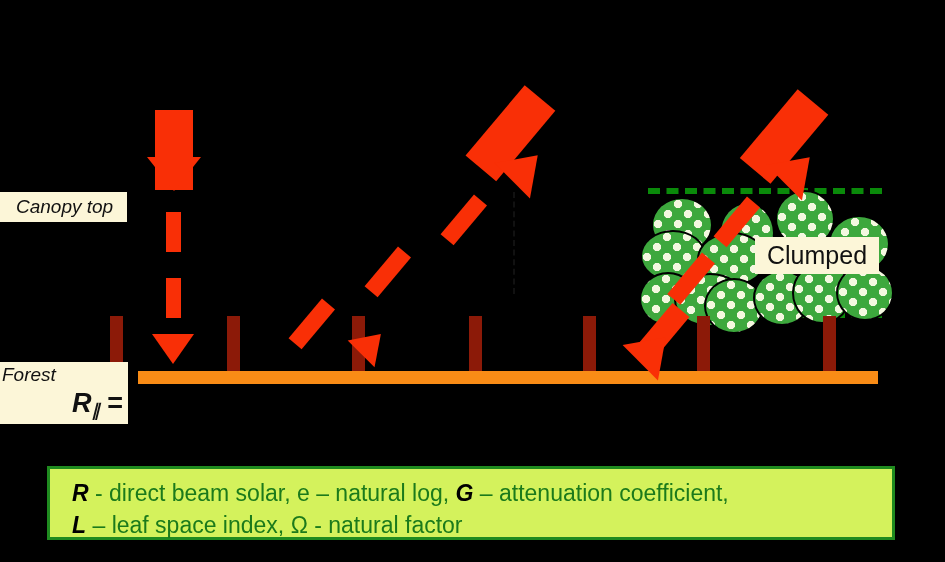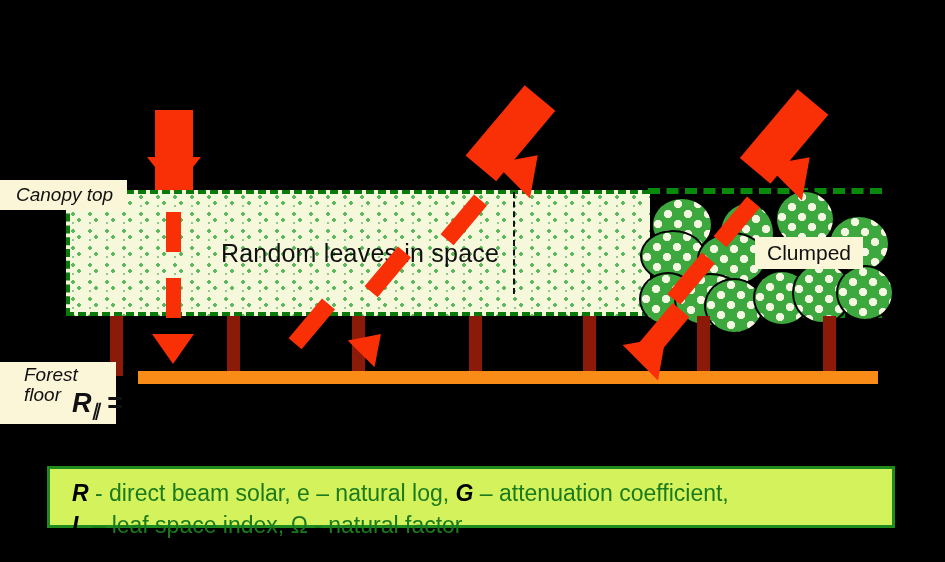--- a/index.html
+++ b/index.html
@@ -96,36 +96,36 @@
 
   
   .callout {
     position: absolute;
     background: #fcf6d8;
     color: #111111;
     z-index: 12;
     white-space: nowrap;
   }
   .callout-canopy-top {
-    left: 0px; top: 180px;
+    left: 0px; top: 192px;
     padding: 4px 14px 4px 16px;
     font-size: 19px;
     font-style: italic;
   }
   .callout-clumped {
     left: 755px; top: 237px;
     padding: 4px 12px;
-    font-size: 21px;
+    font-size: 25px;
   }
   .callout-forest-floor {
     left: 0px; top: 362px;
-    width: 116px;
+    width: 128px;
     height: 62px;
     box-sizing: border-box;
-    padding: 3px 0 0 24px;
+    padding: 3px 0 0 2px;
     font-size: 19px;
     font-style: italic;
     line-height: 1.05;
   }
   .eqn {
     position: absolute;
     left: 72px;
     top: 388px;
     font-size: 27px;
     font-weight: bold;
@@ -190,21 +190,21 @@
     border-left: 2px dashed #111111;
     z-index: 7;
   }
 
   
   .legend {
     position: absolute;
     left: 47px;
     top: 466px;
     width: 848px;
-    height: 62px;
+    height: 74px;
     box-sizing: border-box;
     background: #d4f25c;
     border: 3px solid #1f8b1f;
     padding: 9px 0 12px 22px;
     z-index: 15;
   }
   .legend-line {
     font-size: 23px;
     color: #1b7a1b;
     line-height: 1.38;
@@ -218,23 +218,20 @@
   .omega { color: #1b7a1b; }
 </style>
 </head>
 <body>
 
 <div id="stage">
 
   <div class="bound-line bound-top"></div>
   <div class="bound-line bound-bot"></div>
 
-  <div class="canopy-box">
-    <span class="canopy-label-text">Random leaves in space</span>
-  </div>
 
   <div class="ref-line"></div>
 
   <div id="clump-layer">
       <div class="clump" style="left: 651px; top: 197px; width: 62px; height: 56px;"></div>
       <div class="clump" style="left: 719px; top: 202px; width: 56px; height: 62px;"></div>
       <div class="clump" style="left: 640px; top: 230px; width: 66px; height: 52px;"></div>
       <div class="clump" style="left: 697px; top: 232px; width: 70px; height: 54px;"></div>
       <div class="clump" style="left: 775px; top: 190px; width: 60px; height: 58px;"></div>
       <div class="clump" style="left: 828px; top: 215px; width: 62px; height: 58px;"></div>
@@ -285,21 +282,20 @@
   <div class="bar" style="left:670px; top:310px; width:22px; height:54px;
        transform: rotate(40deg); transform-origin: 50% 0%;"></div>
   <div class="diag-head" style="left:628px; top:332px; transform: rotate(-135deg);"></div>
 
   <div class="callout callout-canopy-top">Canopy top</div>
 
   <div class="callout callout-clumped">Clumped</div>
 
   <div class="callout callout-forest-floor">
     <div>Forest</div>
-    <div>floor</div>
   </div>
 
   <div class="eqn">
     <span>R</span><sub>∥</sub>
     <span>=</span>
   </div>
 
   <div class="legend">
     <div class="legend-line" id="legend-line-1"><span class="sym">R</span><span> - direct beam solar, e – natural log, </span><span class="sym">G</span><span> – attenuation coefficient,</span></div>
     <div class="legend-line" id="legend-line-2"><span class="sym">L</span><span> – leaf space index, </span><span class="omega">Ω</span><span> - natural factor</span></div>

